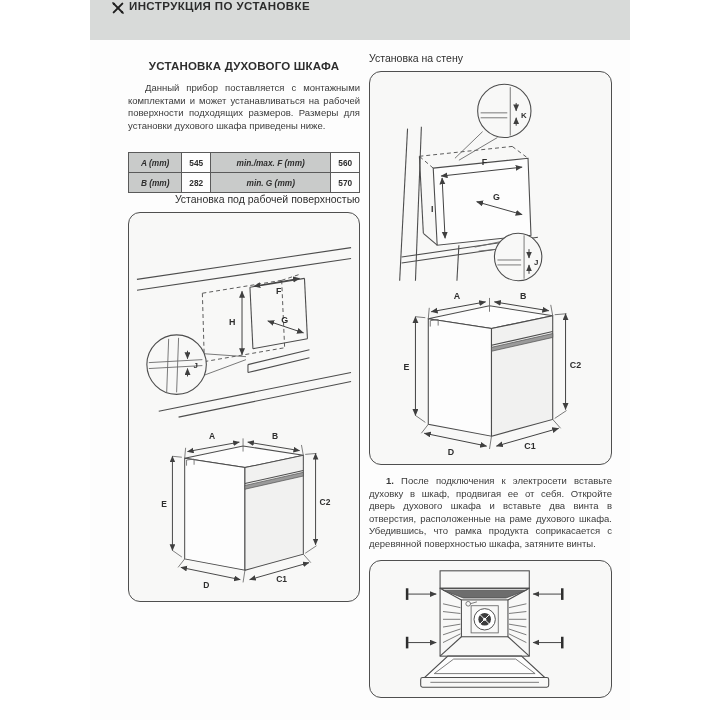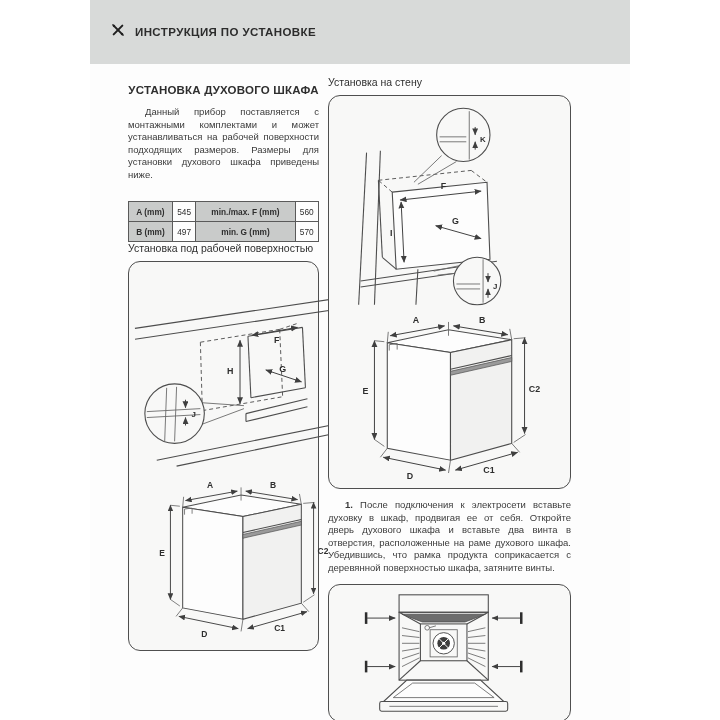--- a/index.html
+++ b/index.html
@@ -2,41 +2,41 @@
 <html><head>
 <meta charset="utf-8">
 <style>
   html,body{margin:0;padding:0;}
   body{
     width:720px;height:720px;background:#ffffff;overflow:hidden;
     font-family:"Liberation Sans","DejaVu Sans",sans-serif;color:#333;
   }
   .page{width:540px;margin-left:90px;background:#fdfdfd;height:720px;}
   .header-bar{
-    background:#d8dad9;height:64px;display:flex;align-items:center;
-    padding-left:20px;gap:9px;
+    background:#d8dad9;height:40px;display:flex;
+    padding-left:20px;gap:3px;
   }
   .header-bar .title{font-size:11.5px;font-weight:bold;color:#2c2c2c;letter-spacing:.4px;}
   .content{display:flex;gap:9px;padding:12px 18px 0 38px;}
-  .col-left{width:191px;flex:none;}
+  .col-left{width:232px;flex:none;}
   .col-right{width:243px;flex:none;}
   h1.sec{font-size:11.5px;font-weight:bold;text-align:center;color:#2e2e2e;margin:8px 0 0 0;letter-spacing:.2px;}
   h2.sec{font-size:10.5px;font-weight:normal;color:#2e2e2e;margin:0;}
-  h2.center{text-align:left;}
+  h2.center{text-align:right;}
   p.body-text{
     font-size:9.5px;line-height:1.32;text-align:justify;color:#3a3a3a;
     margin:10px 0 0 0;text-indent:17px;
   }
   table.dims{
     border-collapse:collapse;width:100%;margin-top:20px;font-size:8.3px;color:#2e2e2e;
   }
   table.dims td{
-    border:1px solid #5a5a5a;text-align:center;padding:4px 1px;height:11px;
-  }
-  table.dims td.lab{background:#c9cbca;font-weight:bold;}
+    border:1px solid #5a5a5a;text-align:center;padding:4px 1px;height:11px;font-weight:bold;
+  }
+  table.dims td.lab{background:#c9cbca;font-weight:bold;font-style:italic;}
   table.dims td.empty{border:none;background:transparent;}
   .sec2{margin-top:20px;}
   .diagram-box{
     border:1.6px solid #4f4f4f;border-radius:12px;background:#f8f8f7;
     margin-top:7px;padding:4px 0;
   }
   .dbox-gap{margin-top:10px;}
   svg.diag{display:block;margin:0 auto;}
   svg .ln{stroke:#4d4d4d;stroke-width:1.1;fill:none;}
   svg .thin{stroke:#6a6a6a;stroke-width:.9;fill:none;}
@@ -89,21 +89,21 @@
       <table class="dims">
         <tbody>
           <tr>
             <td class="lab">A (mm)</td>
             <td>545</td>
             <td class="lab">min./max. F (mm)</td>
             <td>560</td>
           </tr>
           <tr>
             <td class="lab">B (mm)</td>
-            <td>497</td>
+            <td>282</td>
             <td class="lab">min. G (mm)</td>
             <td>570</td>
           </tr>
         </tbody>
       </table>
 
       <h2 class="sec center sec2">Установка под рабочей поверхностью</h2>
 
       <div class="diagram-box">
 

